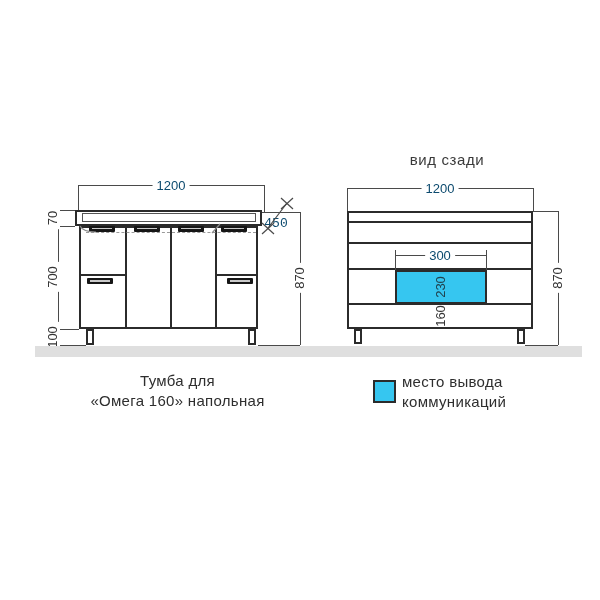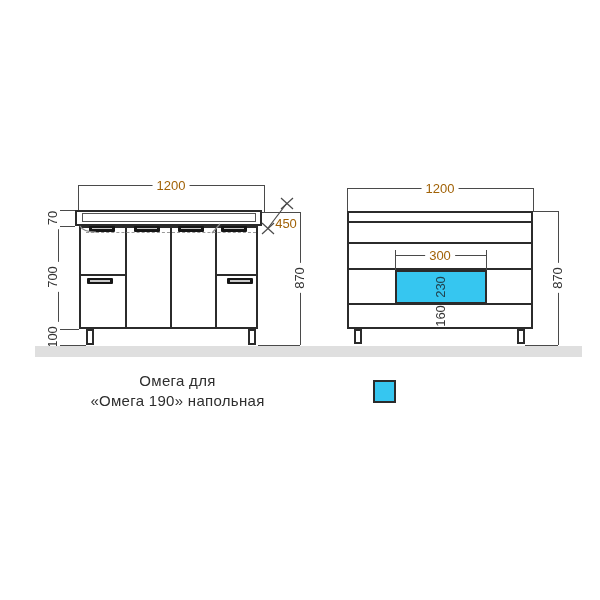--- a/index.html
+++ b/index.html
@@ -10,21 +10,21 @@
   
   .hline{position:absolute;height:2px;background:#2b2b2b;}
   .vline{position:absolute;width:2px;background:#2b2b2b;}
   .dim-h{position:absolute;height:1px;background:#4a4a4a;}
   .dim-v{position:absolute;width:1px;background:#4a4a4a;}
   .outline{position:absolute;border:2px solid #2b2b2b;background:#fff;box-sizing:border-box;}
   .thin-outline{position:absolute;border:1px solid #555;background:transparent;box-sizing:border-box;}
   .dashed{position:absolute;border-top:1.5px dashed #9a9a9a;height:0;}
   
   .hlabel{position:absolute;transform:translate(-50%,-50%);background:#fff;padding:0 4px;
-          font-size:13px;line-height:14px;color:#a16207;white-space:nowrap;}
+          font-size:13px;line-height:14px;color:#0c4a6e;white-space:nowrap;}
   .vlabel{position:absolute;transform:translate(-50%,-50%) rotate(-90deg);background:#fff;padding:0 4px;
           font-size:13px;line-height:14px;color:#333;white-space:nowrap;}
   .vlabel.on-cyan{background:transparent;color:#20424e;}
   .handle{position:absolute;width:26px;height:6px;background:#161616;border-radius:1px;}
   .handle::after{content:"";position:absolute;left:3px;right:3px;top:2px;height:1.5px;background:#c9c9c9;}
   .leg{position:absolute;width:8px;border:2px solid #2b2b2b;background:#fff;box-sizing:border-box;}
   .floor{position:absolute;background:#dfdfdf;}
   .cutout{position:absolute;background:#36c6f0;border:2px solid #2b2b2b;box-sizing:border-box;}
   .legend-swatch{position:absolute;width:23px;height:23px;background:#36c6f0;border:2px solid #2b2b2b;box-sizing:border-box;}
   .caption{position:absolute;font-size:15px;line-height:20px;color:#2e2e2e;text-align:center;letter-spacing:.3px;}
@@ -73,23 +73,24 @@
     <div class="dim-h" style="left:50px;top:345px;width:36px;"></div>
     <div class="vlabel" style="left:53px;top:218px;">70</div>
     <div class="vlabel" style="left:53px;top:277px;">700</div>
     <div class="vlabel" style="left:53px;top:337px;">100</div>
 
     <div class="dim-h" style="left:262px;top:212px;width:38px;"></div>
     <div class="dim-h" style="left:258px;top:345px;width:42px;"></div>
     <div class="dim-v" style="left:300px;top:212px;height:133px;"></div>
     <div class="vlabel" style="left:300px;top:278px;">870</div>
 
-    <div class="hlabel" style="left:286px;top:224px;background:transparent;padding:0;">450</div>
+    <div class="hlabel" style="left:276px;top:224px;background:transparent;padding:0;font-family:Liberation Mono, monospace;">450</div>
   </div>
 
+  <div class="view-title" style="left:367px;top:151px;width:160px;">вид сзади</div>
 
   <div class="abs">
 
     <div class="dim-h" style="left:347px;top:188px;width:186px;"></div>
     <div class="dim-v" style="left:347px;top:188px;height:23px;"></div>
     <div class="dim-v" style="left:533px;top:188px;height:23px;"></div>
     <div class="hlabel" style="left:440px;top:189px;">1200</div>
 
     <div class="outline" style="left:347px;top:211px;width:186px;height:118px;"></div>
     <div class="hline" style="left:347px;top:221px;width:186px;"></div>
@@ -125,21 +126,23 @@
       <line x1="262" y1="223" x2="274" y2="234"></line>
       <line x1="274" y1="223" x2="262" y2="234"></line>
     </g>
     <g stroke="#8a8a8a" stroke-width="1.2" fill="none">
       <path d="M 80 226 Q 83 232 96 232"></path>
       <line x1="212" y1="233" x2="220" y2="224"></line>
     </g>
   </svg>
 
   <div class="caption" style="left:60px;top:371px;width:235px;">
-    <div>Омега для</div>
-    <div>«Омега 190» напольная</div>
+    <div>Тумба для</div>
+    <div>«Омега 160» напольная</div>
   </div>
 
   <div class="legend-swatch" style="left:373px;top:380px;"></div>
   <div class="legend-text" style="left:402px;top:372px;">
+    <div>место вывода</div>
+    <div>коммуникаций</div>
   </div>
 
 </div>
 
 </body></html>

